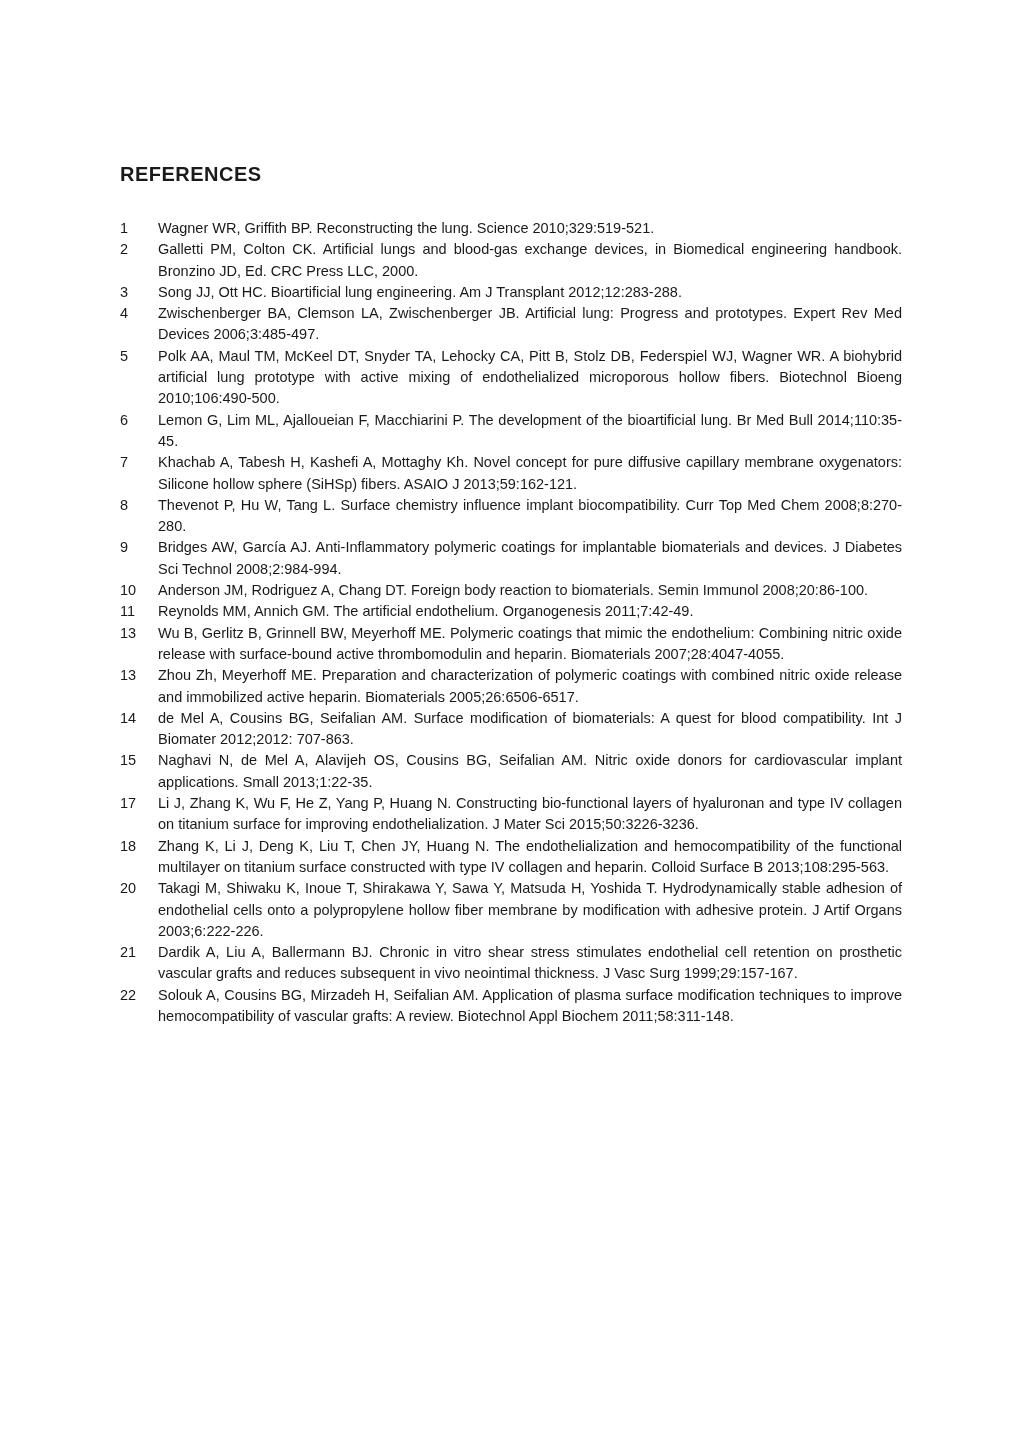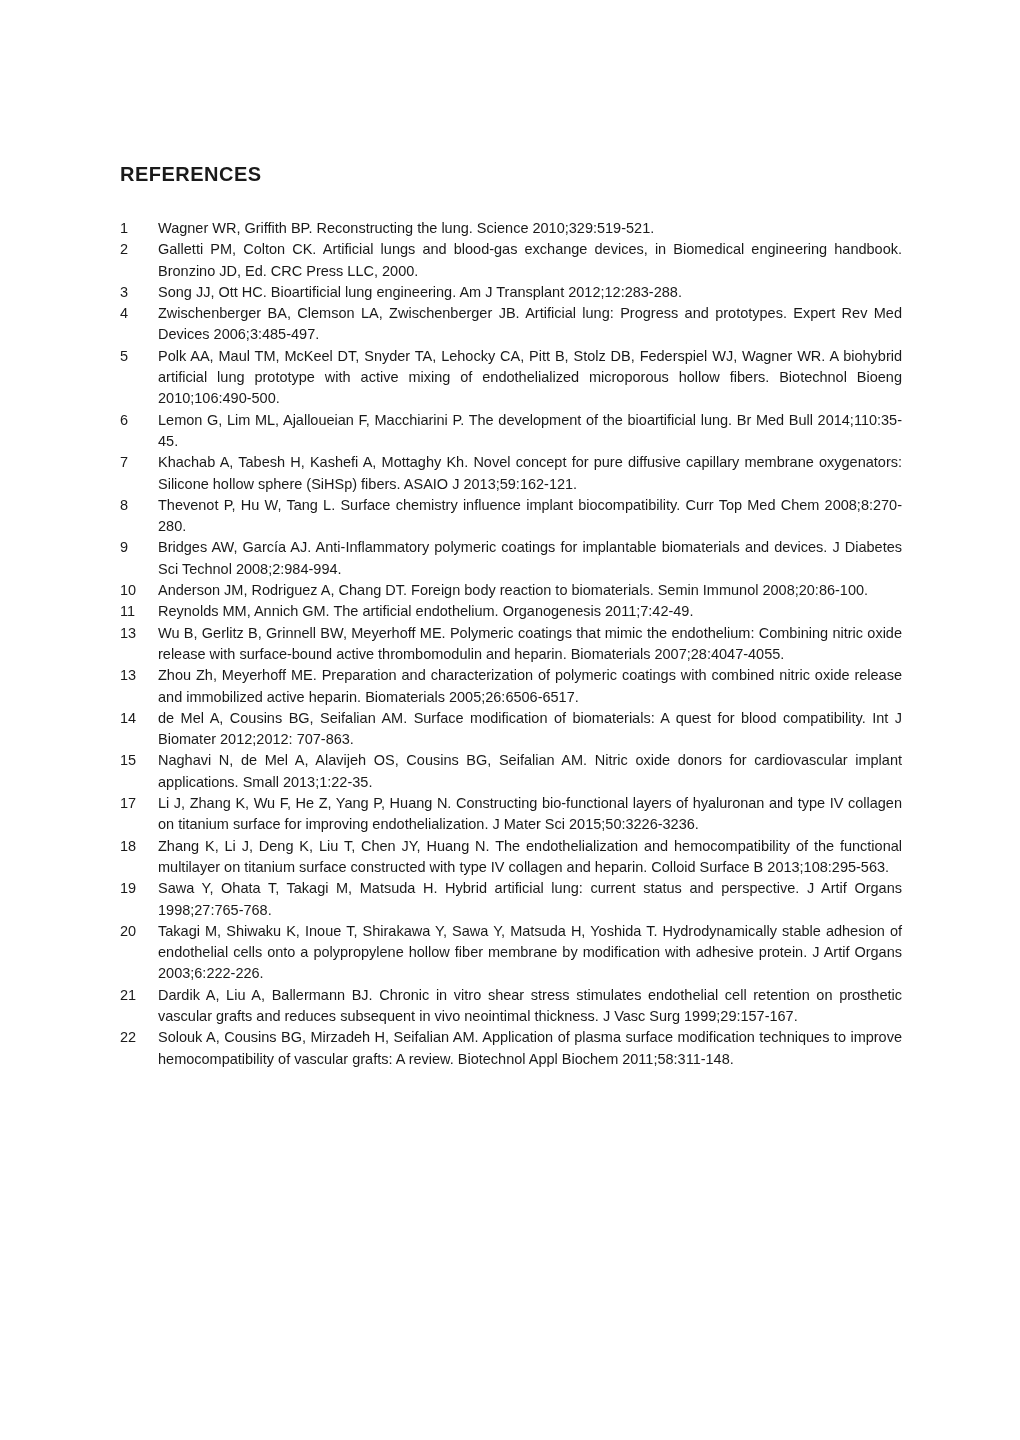--- a/index.html
+++ b/index.html
@@ -142,24 +142,20 @@
   <div class="ref-row">
     <div class="ref-num">17</div>
     <div class="ref-text">Li J, Zhang K, Wu F, He Z, Yang P, Huang N. Constructing bio-functional layers of hyaluronan and type IV collagen on titanium surface for improving endothelialization. J Mater Sci 2015;50:3226-3236.</div>
   </div>
 
   <div class="ref-row">
     <div class="ref-num">18</div>
     <div class="ref-text">Zhang K, Li J, Deng K, Liu T, Chen JY, Huang N. The endothelialization and hemocompatibility of the functional multilayer on titanium surface constructed with type IV collagen and heparin. Colloid Surface B 2013;108:295-563.</div>
   </div>
 
-  <div class="ref-row">
-    <div class="ref-num">19</div>
-    <div class="ref-text">Sawa Y, Ohata T, Takagi M, Matsuda H. Hybrid artificial lung: current status and perspective. J Artif Organs 1998;27:765-768.</div>
-  </div>
 
   <div class="ref-row">
     <div class="ref-num">20</div>
     <div class="ref-text">Takagi M, Shiwaku K, Inoue T, Shirakawa Y, Sawa Y, Matsuda H, Yoshida T. Hydrodynamically stable adhesion of endothelial cells onto a polypropylene hollow fiber membrane by modification with adhesive protein. J Artif Organs 2003;6:222-226.</div>
   </div>
 
   <div class="ref-row">
     <div class="ref-num">21</div>
     <div class="ref-text">Dardik A, Liu A, Ballermann BJ. Chronic in vitro shear stress stimulates endothelial cell retention on prosthetic vascular grafts and reduces subsequent in vivo neointimal thickness. J Vasc Surg 1999;29:157-167.</div>
   </div>

